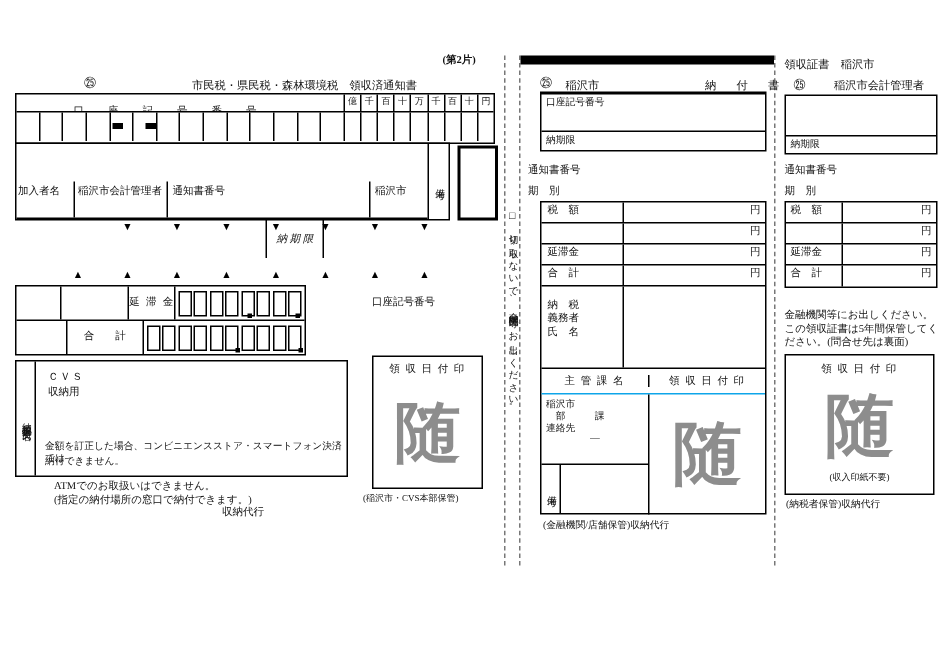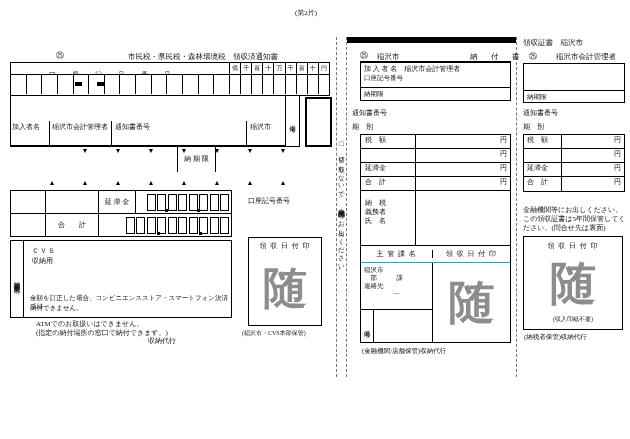--- a/index.html
+++ b/index.html
@@ -21,21 +21,21 @@
   .arrow{font-size:7px;transform:translateX(-50%);color:#000;}
   .dashv{border-left:1px dashed #777;width:0;}
   .comma{position:absolute;width:3px;height:3px;background:#000;}
   .dash-mark{position:absolute;width:7px;height:3.5px;background:#000;}
 </style>
 </head>
 <body>
 
 <div id="sheet">
 
-  <div class="abs t7" style="left:295px;top:9px;">(第2片)</div>
+  <div class="abs t7" style="left:295px;top:36px;font-weight:bold;">(第2片)</div>
 
   <div class="abs t8" style="left:56px;top:51px;">㉕</div>
   <div class="abs t75" style="left:78px;top:52px;width:250px;text-align:center;">市民税・県民税・森林環境税　領収済通知書</div>
 
   <div class="abs" style="left:10px;top:62px;width:320px;height:34px;border:1.5px solid #000;box-sizing:border-box;">
     <div class="row" style="height:12px;border-bottom:1px solid #000;">
       <div class="cell" style="width:219px;border-right:1px solid #000;overflow:hidden;">
         <span class="t7" style="display:inline-block;padding-left:38px;letter-spacing:16px;white-space:nowrap;">口座記号番号</span>
       </div>
       <div class="row" style="flex:1;">
@@ -85,21 +85,21 @@
 
   <div class="abs bx" style="left:10px;top:95px;width:290px;height:52px;">
     <div class="row" style="height:100%;">
       <div style="width:274px;margin-top:25px;">
         <div class="row" style="height:25px;border-bottom:1px solid #000;">
           <div class="cell t7" style="width:39px;padding:2px 1px;border-right:1px solid #000;">加入者名</div>
           <div class="cell t7" style="width:62px;padding:2px 2px;border-right:1px solid #000;">稲沢市会計管理者</div>
           <div class="cell t7" style="width:135px;padding:2px 3px;border-right:1px solid #000;">通知書番号</div>
           <div class="cell t7" style="flex:1;padding:2px 3px;">稲沢市</div>
         </div>
-        <div class="row" style="height:26px;">
+        <div class="row" style="height:26px;font-style:italic;">
           <div class="cell" style="width:167px;border-right:1px solid #000;"></div>
           <div class="cell center t7" style="width:38px;border-right:1px solid #000;">納 期 限</div>
           <div class="cell" style="flex:1;"></div>
         </div>
       </div>
       <div class="cell center" style="flex:1;border-left:1px solid #000;">
         <span class="vtext t65">備考</span>
       </div>
     </div>
   </div>
@@ -115,21 +115,21 @@
 
   <div class="abs arrow" style="left:52px;top:179px;">▲</div>
   <div class="abs arrow" style="left:85px;top:179px;">▲</div>
   <div class="abs arrow" style="left:118px;top:179px;">▲</div>
   <div class="abs arrow" style="left:151px;top:179px;">▲</div>
   <div class="abs arrow" style="left:184px;top:179px;">▲</div>
   <div class="abs arrow" style="left:217px;top:179px;">▲</div>
   <div class="abs arrow" style="left:250px;top:179px;">▲</div>
   <div class="abs arrow" style="left:283px;top:179px;">▲</div>
 
-  <div class="abs bx" style="left:10px;top:190px;width:222px;height:47px;">
+  <div class="abs bx" style="left:10px;top:190px;width:194px;height:47px;font-family:Liberation Mono, monospace;">
     <div class="row" style="height:23px;border-bottom:1px solid #000;">
       <div class="cell" style="width:35px;border-right:1px solid #000;"></div>
       <div class="cell" style="width:53px;border-right:1px solid #000;"></div>
       <div class="cell center t7" style="width:37px;border-right:1px solid #000;">延 滞 金</div>
       <div class="row" style="flex:1;align-items:center;justify-content:flex-end;padding-right:2px;">
         <div class="digitbox"></div>
           <div class="digitbox"></div>
           <div class="digitbox"></div>
           <div class="digitbox"></div>
           <div class="digitbox"></div>
@@ -191,21 +191,20 @@
   <div class="abs dashv" style="left:516px;top:37px;height:340px;"></div>
 
   <div class="abs" style="left:347px;top:37px;width:169px;height:6px;background:#000;"></div>
   <div class="abs t8" style="left:360px;top:51px;">㉕</div>
   <div class="abs t75" style="left:377px;top:52px;">稲沢市</div>
   <div class="abs t75" style="left:448px;top:52px;letter-spacing:3px;margin-left:22px;">納　付　書</div>
   <div class="abs" style="left:360px;top:61px;width:151px;height:0;border-top:1px solid #000;"></div>
 
   <div class="abs bx" style="left:360px;top:62px;width:151px;height:39px;">
     <div style="height:25px;border-bottom:1px solid #000;padding:2px 3px;box-sizing:border-box;">
-      <div class="t7">加 入 者 名　稲沢市会計管理者</div>
       <div class="t65">口座記号番号</div>
     </div>
     <div class="t65" style="padding:2px 3px;">納期限</div>
   </div>
   <div class="abs t7" style="left:352px;top:109px;">通知書番号</div>
   <div class="abs t7" style="left:352px;top:123px;">期　別</div>
 
   <div class="abs bx" style="left:360px;top:134px;width:151px;height:209px;">
     <div class="row" style="height:14px;border-bottom:1px solid #000;">
       <div class="cell t7" style="width:55px;padding:1px 4px;border-right:1px solid #000;">税　額</div>

